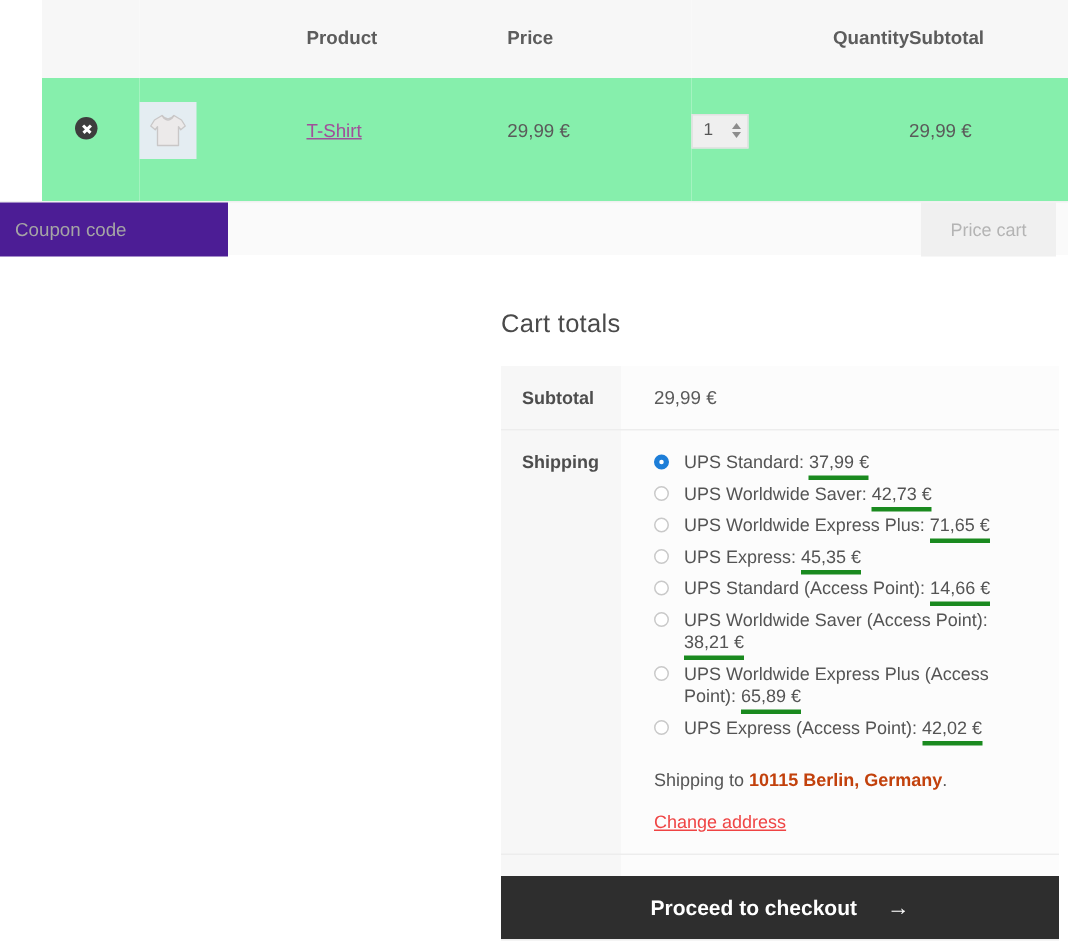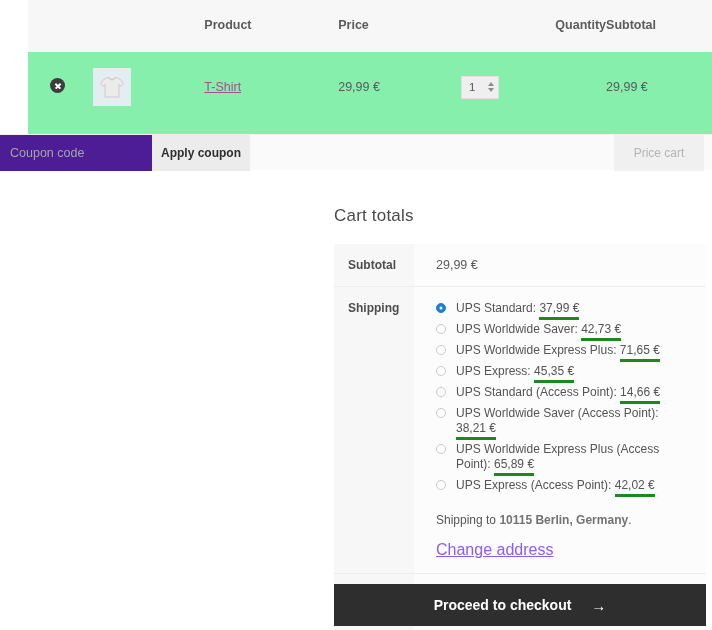--- a/index.html
+++ b/index.html
@@ -129,24 +129,24 @@
     transform: translate(-50%,-50%);
   }
   .ship-label { position: relative; display: inline-block; }
   .price-hl { position: relative; display: inline-block; }
   .price-hl::after {
     content: ""; position: absolute; left: 0; right: 0; bottom: -4px;
     height: 3px; background: #1a8a1f;
   }
 
   .ship-addr { margin-top: 14px; font-size: 12px; color: #565656; }
-  .ship-addr b { color: #737373; }
+  .ship-addr b { color: #c2410c; }
   .change-addr {
-    display: inline-block; margin-top: 14px; font-size: 16px;
-    color: #8b5cf6; text-decoration: underline; cursor: pointer;
+    display: inline-block; margin-top: 14px; font-size: 12px;
+    color: #ef4444; text-decoration: underline; cursor: pointer;
   }
 
   .total-amt { font-size: 13px; font-weight: bold; color: #4a4a4a; }
   .total-vat { font-size: 8.5px; color: #9b9b9b; margin-top: 3px; letter-spacing: .1px; }
 
   
   .checkout-btn {
     position: absolute; left: 334px; top: 584px;
     width: 372px; height: 42px; background: #2e2e2e; border: none;
     color: #fff; font-size: 14px; font-weight: bold; cursor: pointer;
@@ -197,21 +197,20 @@
             </span>
           </span>
         </td>
         <td>29,99 €</td>
       </tr>
     </tbody>
   </table>
 
   <div class="coupon-row">
     <input class="coupon-input" type="text" placeholder="Coupon code" style="">
-    <button class="apply-btn">Apply coupon</button>
     <span class="coupon-spacer"></span>
     <button class="update-btn">Price cart</button>
   </div>
 
   <div class="totals-wrap">
     <h2 class="totals-title">Cart totals</h2>
 
     <table class="totals-table">
       <tbody>
         <tr>

